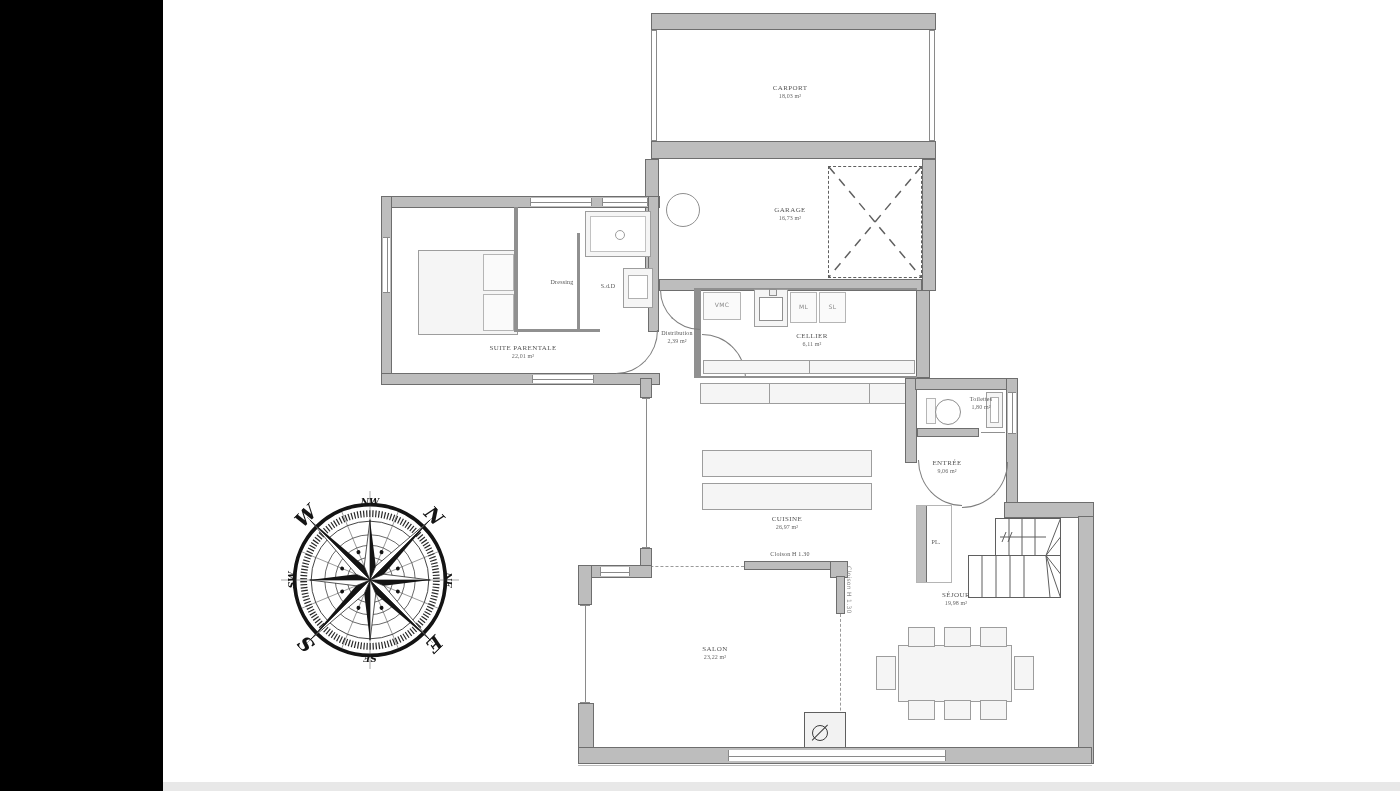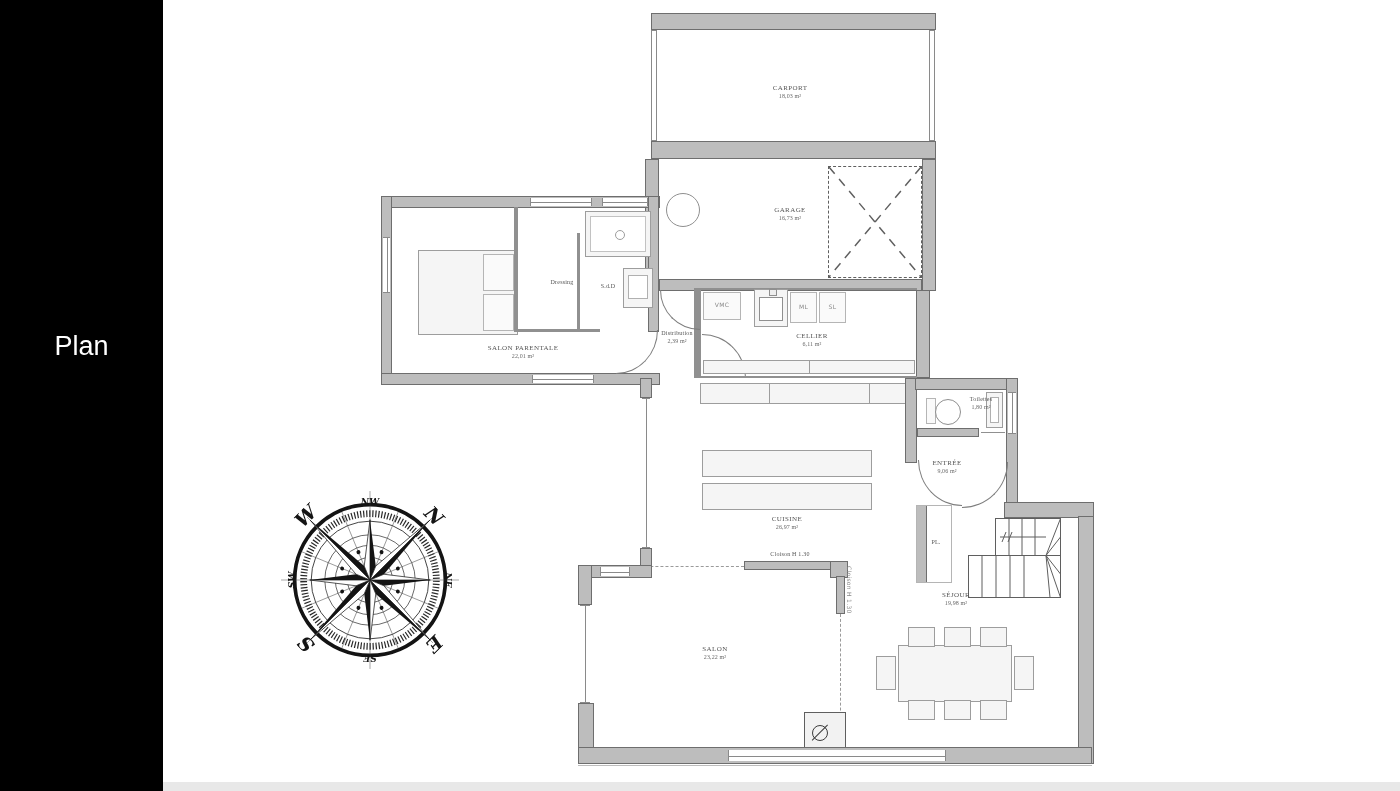--- a/index.html
+++ b/index.html
@@ -47,21 +47,20 @@
 
   svg text{font-family:"DejaVu Serif",serif;}
 </style>
 </head>
 <body>
 
 <div id="stage">
 
   <div id="sidebar">
     <div class="title">
-      <div>Plan</div>
     </div>
   </div>
 
   <div id="slide-edge"></div>
 
   <div id="plan" style="position:absolute;inset:0;">
 
     <div class="w" style="left:651px;top:13px;width:285px;height:17px;"></div>
     <div class="w" style="left:651px;top:141px;width:285px;height:18px;"></div>
     <div class="post" style="left:651px;top:30px;width:6px;height:111px;"></div>
@@ -110,21 +109,21 @@
     <div class="furn" style="left:623px;top:268px;width:30px;height:40px;">
       <div style="position:absolute;left:4px;top:6px;right:4px;bottom:8px;border:1px solid #b0b0b0;background:#fff;"></div>
     </div>
     <div class="lbl small" style="left:534px;top:279px;width:56px;">
       <span>Dressing</span>
     </div>
     <div class="lbl small" style="left:590px;top:283px;width:36px;">
       <span>S.d.D</span>
     </div>
     <div class="lbl" style="left:453px;top:344px;width:140px;">
-      <span>SALON PARENTALE</span>
+      <span>SUITE PARENTALE</span>
       <span class="area">22,01 m²</span>
     </div>
 
     <div class="thin" style="left:694px;top:288px;width:7px;height:90px;"></div>
     <div class="arc arc-bl" style="left:660px;top:290px;width:40px;height:40px;"></div>
     <div class="arc arc-tr" style="left:702px;top:334px;width:44px;height:44px;"></div>
     <div class="arc arc-br" style="left:616px;top:330px;width:42px;height:44px;"></div>
     <div class="lbl small" style="left:639px;top:330px;width:76px;">
       <span>Distribution</span>
       <span class="area">2,39 m²</span>

